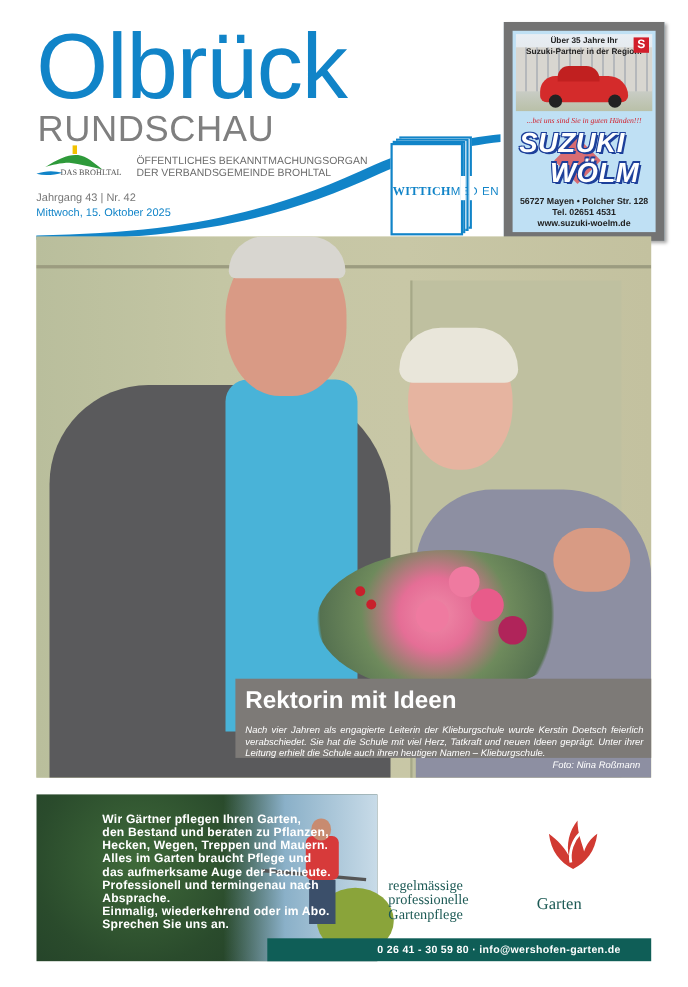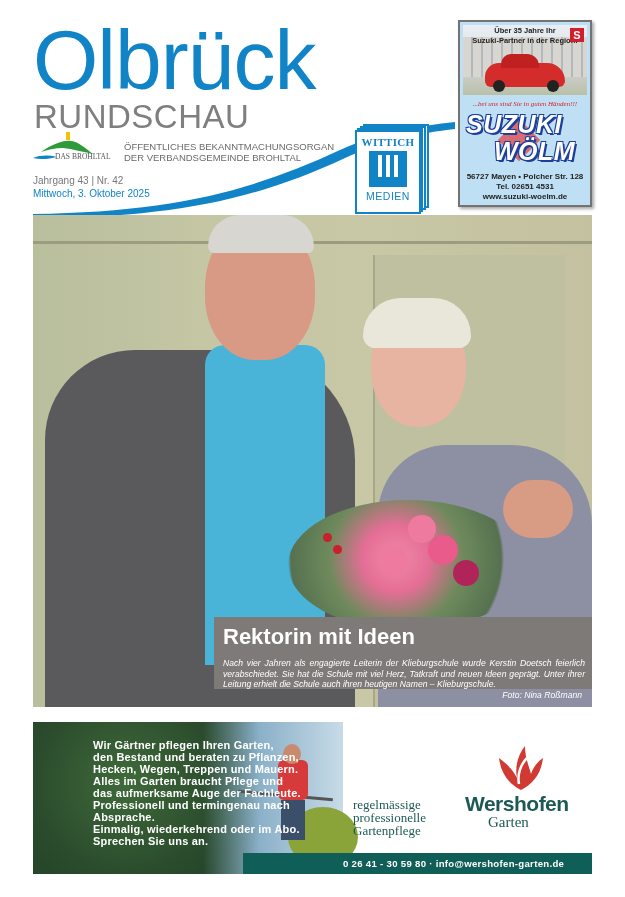--- a/index.html
+++ b/index.html
@@ -9,27 +9,27 @@
   .title{left:33px;top:18px;font-size:84px;line-height:84px;color:#1184c8;letter-spacing:-1px;font-family:"Liberation Sans",sans-serif;}
   .subtitle{left:34px;top:100px;font-size:33px;line-height:34px;color:#7f7f7f;letter-spacing:0.5px;}
   .logo-brohltal{left:33px;top:132px;width:90px;height:34px;}
   .organ{left:124px;top:141px;font-size:9.5px;line-height:11px;color:#6b6b6b;}
   .issue{left:33px;top:175px;font-size:10px;color:#777;}
   .date{left:33px;top:188px;font-size:10px;color:#1184c8;}
   .swoosh{left:0;top:100px;width:625px;height:130px;}
   
   .wittich{left:355px;top:124px;width:74px;height:90px;}
   .wittich .card{position:absolute;border:2px solid #1184c8;background:#fff;}
-  .wittich .main{left:0;top:6px;width:62px;height:80px;display:flex;flex-direction:column;align-items:center;}
+  .wittich .main{left:0;top:6px;width:62px;height:80px;display:flex;flex-direction:row;align-items:center;}
   .wittich .w1{font-family:"Liberation Serif",serif;font-weight:bold;color:#1184c8;font-size:11px;margin-top:4px;letter-spacing:0.3px;}
   .wittich .w2{font-family:Liberation Sans, sans-serif;color:#1184c8;font-size:10.5px;margin-top:3px;letter-spacing:0.5px;}
   .wittich .mark{width:38px;height:36px;background:#1184c8;margin-top:3px;position:relative;}
   .wittich .mark i{position:absolute;background:#fff;width:4px;top:4px;height:22px;}
   
-  .suzuki{left:458px;top:20px;width:130px;height:183px;background:#bfe0f4;border:2px solid #737373;box-shadow:2px 2px 3px rgba(0,0,0,.35);}
+  .suzuki{left:458px;top:20px;width:130px;height:183px;background:#bfe0f4;border:8px solid #737373;box-shadow:2px 2px 3px rgba(0,0,0,.35);}
   .suzuki .photo{position:absolute;left:3px;top:3px;width:124px;height:70px;background:linear-gradient(#e8eef4 0,#dfe2e3 55%,#c8ccc4 75%,#b9c0a8 100%);overflow:hidden;}
   .suzuki .building{position:absolute;left:0;top:12px;width:124px;height:40px;background:repeating-linear-gradient(90deg,#d8d6d0 0 8px,#b5b8bb 8px 10px);}
   .suzuki .car{position:absolute;left:22px;top:38px;width:80px;height:24px;background:#d42b2b;border-radius:14px 18px 6px 6px;}
   .suzuki .car:before{content:"";position:absolute;left:16px;top:-9px;width:38px;height:14px;background:#c12020;border-radius:10px 12px 0 0;}
   .suzuki .wheel{position:absolute;top:55px;width:12px;height:12px;border-radius:50%;background:#222;}
   .suzuki .head1{position:absolute;left:3px;top:4px;width:124px;text-align:center;font-size:7.5px;font-weight:bold;color:#222;line-height:10px;}
   .suzuki .logoS{position:absolute;right:6px;top:6px;width:14px;height:14px;background:#d21e2b;color:#fff;font-size:11px;font-weight:bold;text-align:center;line-height:14px;}
   .suzuki .slogan{position:absolute;left:0;top:78px;width:130px;text-align:center;font-size:7px;font-style:italic;color:#d21e2b;font-family:"Liberation Serif",serif;}
   .suzuki .brand1,.suzuki .brand2{position:absolute;font-size:25px;font-weight:bold;font-style:italic;color:#fff;letter-spacing:0.5px;text-shadow:2px 2px 0 #1d3f9a,-1px -1px 0 #1d3f9a,1px -1px 0 #1d3f9a,-1px 1px 0 #1d3f9a;}
   .suzuki .brand1{left:6px;top:88px;}
@@ -90,21 +90,21 @@
   </svg>
   <span class="abs" style="left:22px;top:20px;font-family:'Liberation Serif',serif;font-size:7.5px;color:#555;">DAS BROHLTAL</span>
 </div>
 
 <div class="abs organ">
   <div>ÖFFENTLICHES BEKANNTMACHUNGSORGAN</div>
   <div>DER VERBANDSGEMEINDE BROHLTAL</div>
 </div>
 
 <div class="abs issue">Jahrgang 43 | Nr. 42</div>
-<div class="abs date">Mittwoch, 3. Oktober 2025</div>
+<div class="abs date">Mittwoch, 15. Oktober 2025</div>
 
 <div class="abs wittich">
   <div class="card" style="left:8px;top:0;width:62px;height:80px;"></div>
   <div class="card" style="left:5px;top:2px;width:62px;height:80px;"></div>
   <div class="card" style="left:2px;top:4px;width:62px;height:80px;"></div>
   <div class="card main">
     <div class="w1">WITTICH</div>
     <div class="mark">
       <i style="left:9px"></i>
         <i style="left:17px"></i>
@@ -185,16 +185,15 @@
   </div>
   <div class="herbst-sub">
     <div>regelmässige</div>
     <div>professionelle</div>
     <div>Gartenpflege</div>
   </div>
   <svg class="flame" viewBox="0 0 52 48">
     <path d="M26 46 C 14 40, 6 30, 4 14 C 12 20, 18 26, 22 34 C 20 24, 22 12, 30 2 C 30 14, 34 22, 36 30 C 38 24, 42 18, 48 14 C 46 30, 38 40, 26 46 Z" fill="#d13a32"></path>
     <path d="M24 40 C 22 30, 26 20, 32 14" stroke="#fff" stroke-width="2.5" fill="none"></path>
   </svg>
-  <div class="wersh">Wershofen</div>
   <div class="wgarten">Garten</div>
   <div class="bar">0 26 41 - 30 59 80 · info@wershofen-garten.de</div>
 </div>
 
 </body></html>

